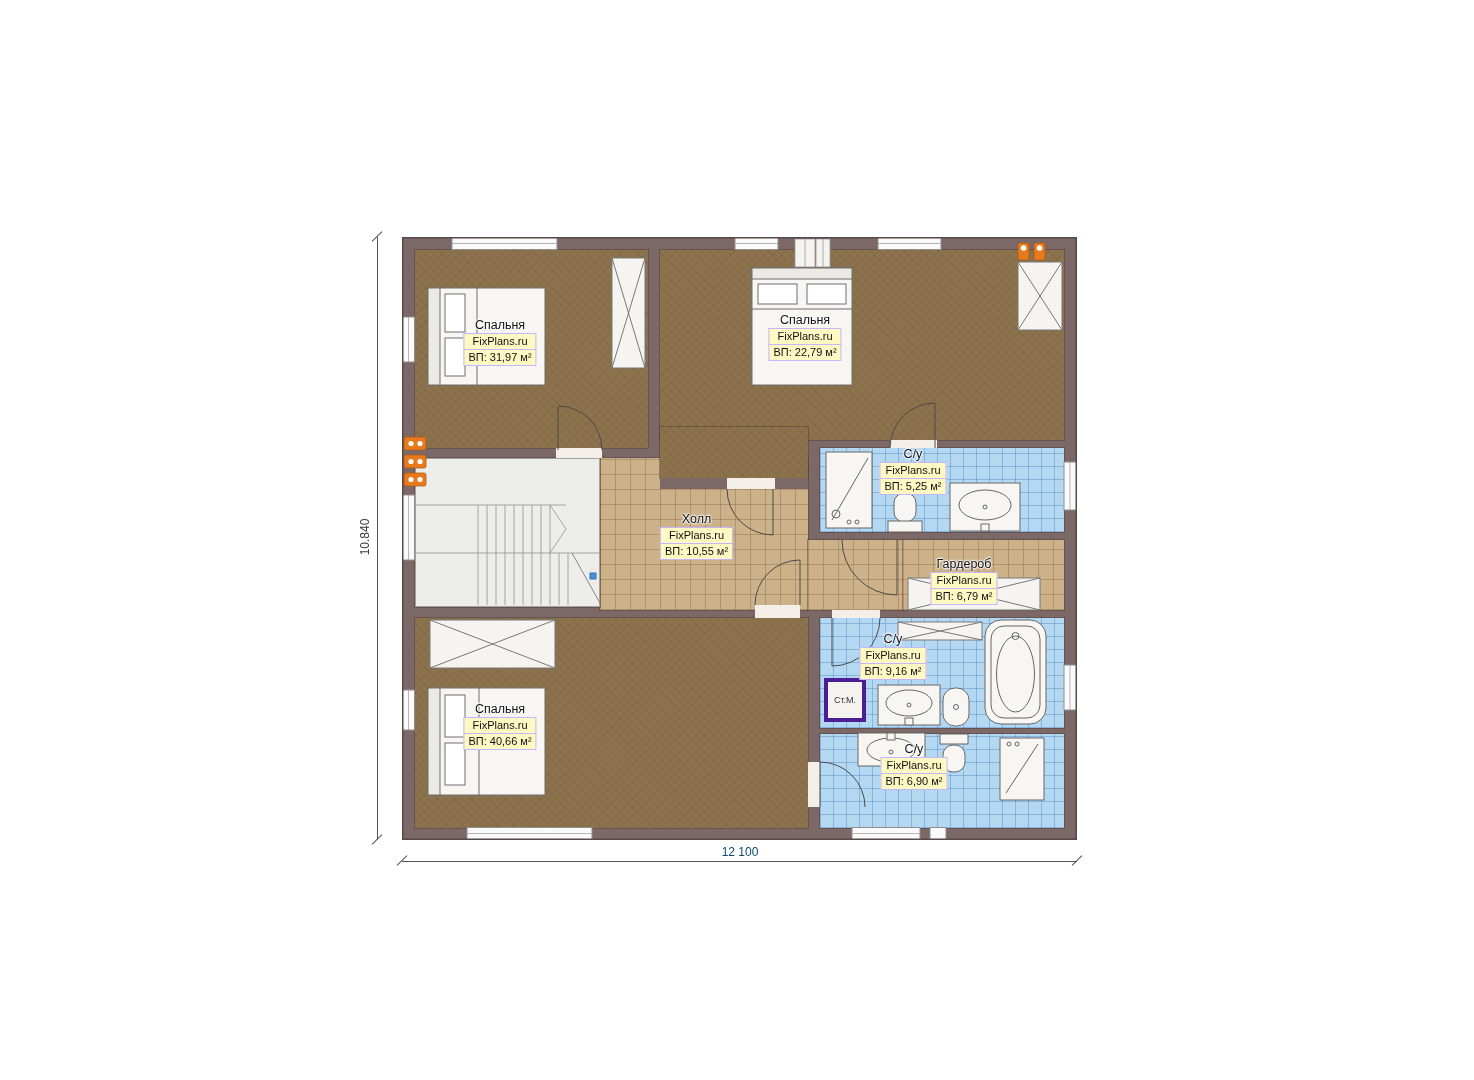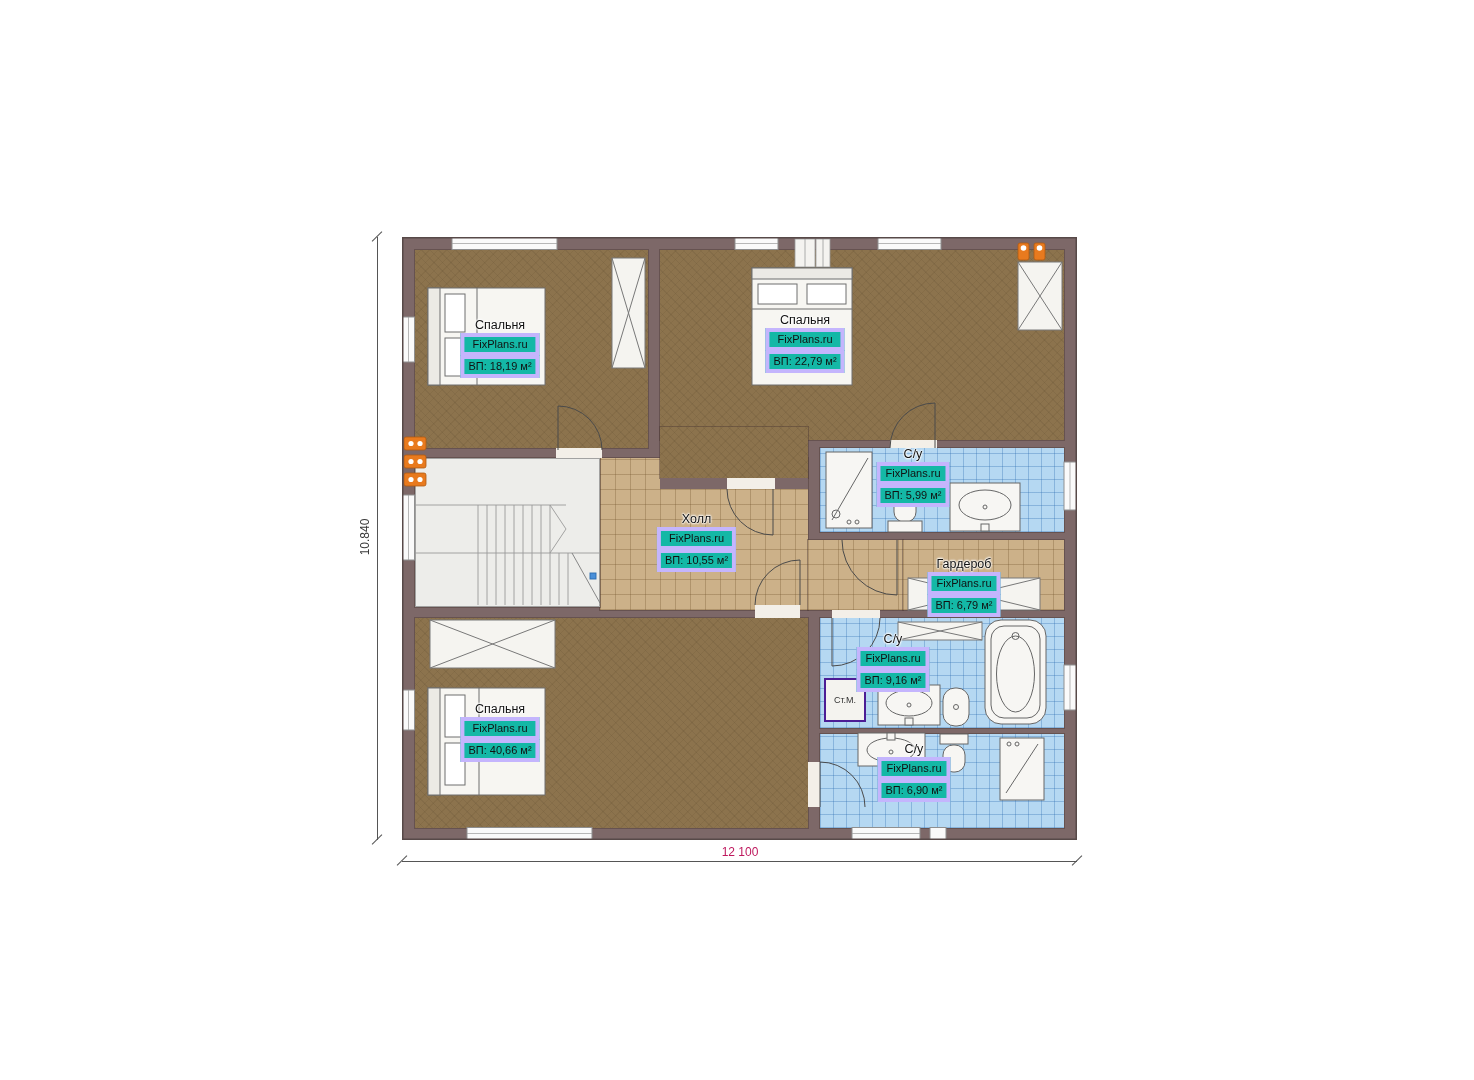--- a/index.html
+++ b/index.html
@@ -15,32 +15,32 @@
                      repeating-linear-gradient(90deg, rgba(110,80,40,.30) 0 1px, transparent 1px 15px);}
   .floor-bath{background-color:#b5d8f2;
     background-image:repeating-linear-gradient(0deg, rgba(40,105,175,.32) 0 1px, transparent 1px 13px),
                      repeating-linear-gradient(90deg, rgba(40,105,175,.32) 0 1px, transparent 1px 13px);}
   .floor-stairs{background:#ededea;}
   .wall-patch{position:absolute;background:#7d6868;}
   svg.fixtures{position:absolute;left:0;top:0;z-index:4;}
   .room-label{position:absolute;transform:translateX(-50%);text-align:center;z-index:6;}
   .rl-name{font-size:12.5px;font-weight:normal;color:#111;white-space:nowrap;margin-bottom:2px;
            text-shadow:0 0 2px #fff,0 0 2px #fff,0 1px 2px #fff,0 -1px 2px #fff;}
-  .rl-box{background:#14b8a6;border:4px solid #c4b5fd;font-size:11px;line-height:15px;
+  .rl-box{background:#fef9c3;border:1px solid #c4b5fd;font-size:11px;line-height:15px;
           padding:0 4px;margin-top:-1px;white-space:nowrap;color:#111;}
   .wm{position:absolute;left:422px;top:441px;width:42px;height:44px;background:#f4f3ef;
-      border:2px solid #4c1d95;z-index:5;display:flex;align-items:center;justify-content:center;
+      border:4px solid #4c1d95;z-index:5;display:flex;align-items:center;justify-content:center;
       font-size:9px;color:#333;box-sizing:border-box;}
   .dim-line-v{position:absolute;left:377px;top:237px;width:0;height:603px;border-left:1px solid #555;}
   .dim-line-h{position:absolute;left:402px;top:861px;width:675px;height:0;border-top:1px solid #555;}
   .dim-tick{position:absolute;width:14px;height:0;border-top:1px solid #555;transform:rotate(-45deg);}
   .dim-label-v{position:absolute;left:335px;top:530px;width:60px;text-align:center;
                transform:rotate(-90deg);font-size:12px;color:#3a3a3a;}
   .dim-label-h{position:absolute;left:690px;top:845px;width:100px;text-align:center;
-               font-size:12px;color:#be185d;}
+               font-size:12px;color:#0c4a6e;}
 </style>
 </head>
 <body>
 
 <div class="page">
 
   <div class="plan">
 
     <div class="floor floor-tile" style="left:198px;top:221px;width:208px;height:152px;"></div>
     <div class="floor floor-bed" style="left:13px;top:13px;width:233px;height:198px;"></div>
@@ -253,36 +253,36 @@
       </g>
 
       <rect x="0.75" y="0.75" width="673.5" height="601.5" fill="none" stroke="#574948" stroke-width="1.5"></rect>
     </svg>
 
     <div class="wm">Ст.М.</div>
 
     <div class="room-label" style="left:98px;top:81px;">
       <div class="rl-name">Спальня</div>
       <div class="rl-box">FixPlans.ru</div>
-      <div class="rl-box">ВП: 18,19 м²</div>
+      <div class="rl-box">ВП: 31,97 м²</div>
     </div>
     <div class="room-label" style="left:403px;top:76px;">
       <div class="rl-name">Спальня</div>
       <div class="rl-box">FixPlans.ru</div>
       <div class="rl-box">ВП: 22,79 м²</div>
     </div>
     <div class="room-label" style="left:271px;top:275px;padding-left:47px;">
       <div class="rl-name">Холл</div>
       <div class="rl-box">FixPlans.ru</div>
       <div class="rl-box">ВП: 10,55 м²</div>
     </div>
     <div class="room-label" style="left:511px;top:210px;">
       <div class="rl-name">С/у</div>
       <div class="rl-box">FixPlans.ru</div>
-      <div class="rl-box">ВП: 5,99 м²</div>
+      <div class="rl-box">ВП: 5,25 м²</div>
     </div>
     <div class="room-label" style="left:562px;top:292px;margin-top:28px;">
       <div class="rl-name">Гардероб</div>
       <div class="rl-box">FixPlans.ru</div>
       <div class="rl-box">ВП: 6,79 м²</div>
     </div>
     <div class="room-label" style="left:491px;top:395px;">
       <div class="rl-name">С/у</div>
       <div class="rl-box">FixPlans.ru</div>
       <div class="rl-box">ВП: 9,16 м²</div>

